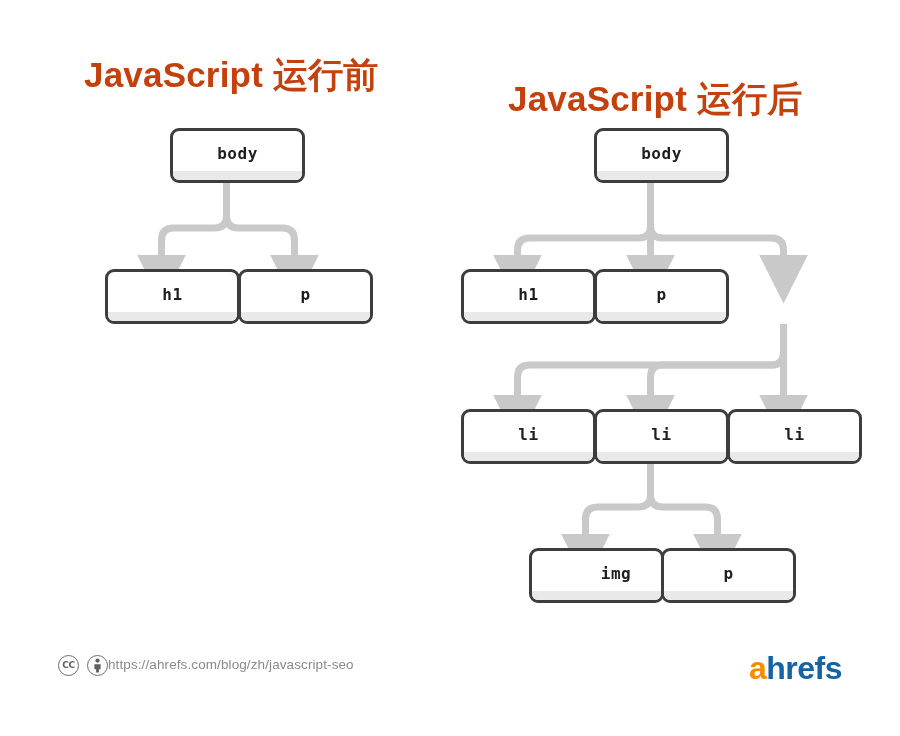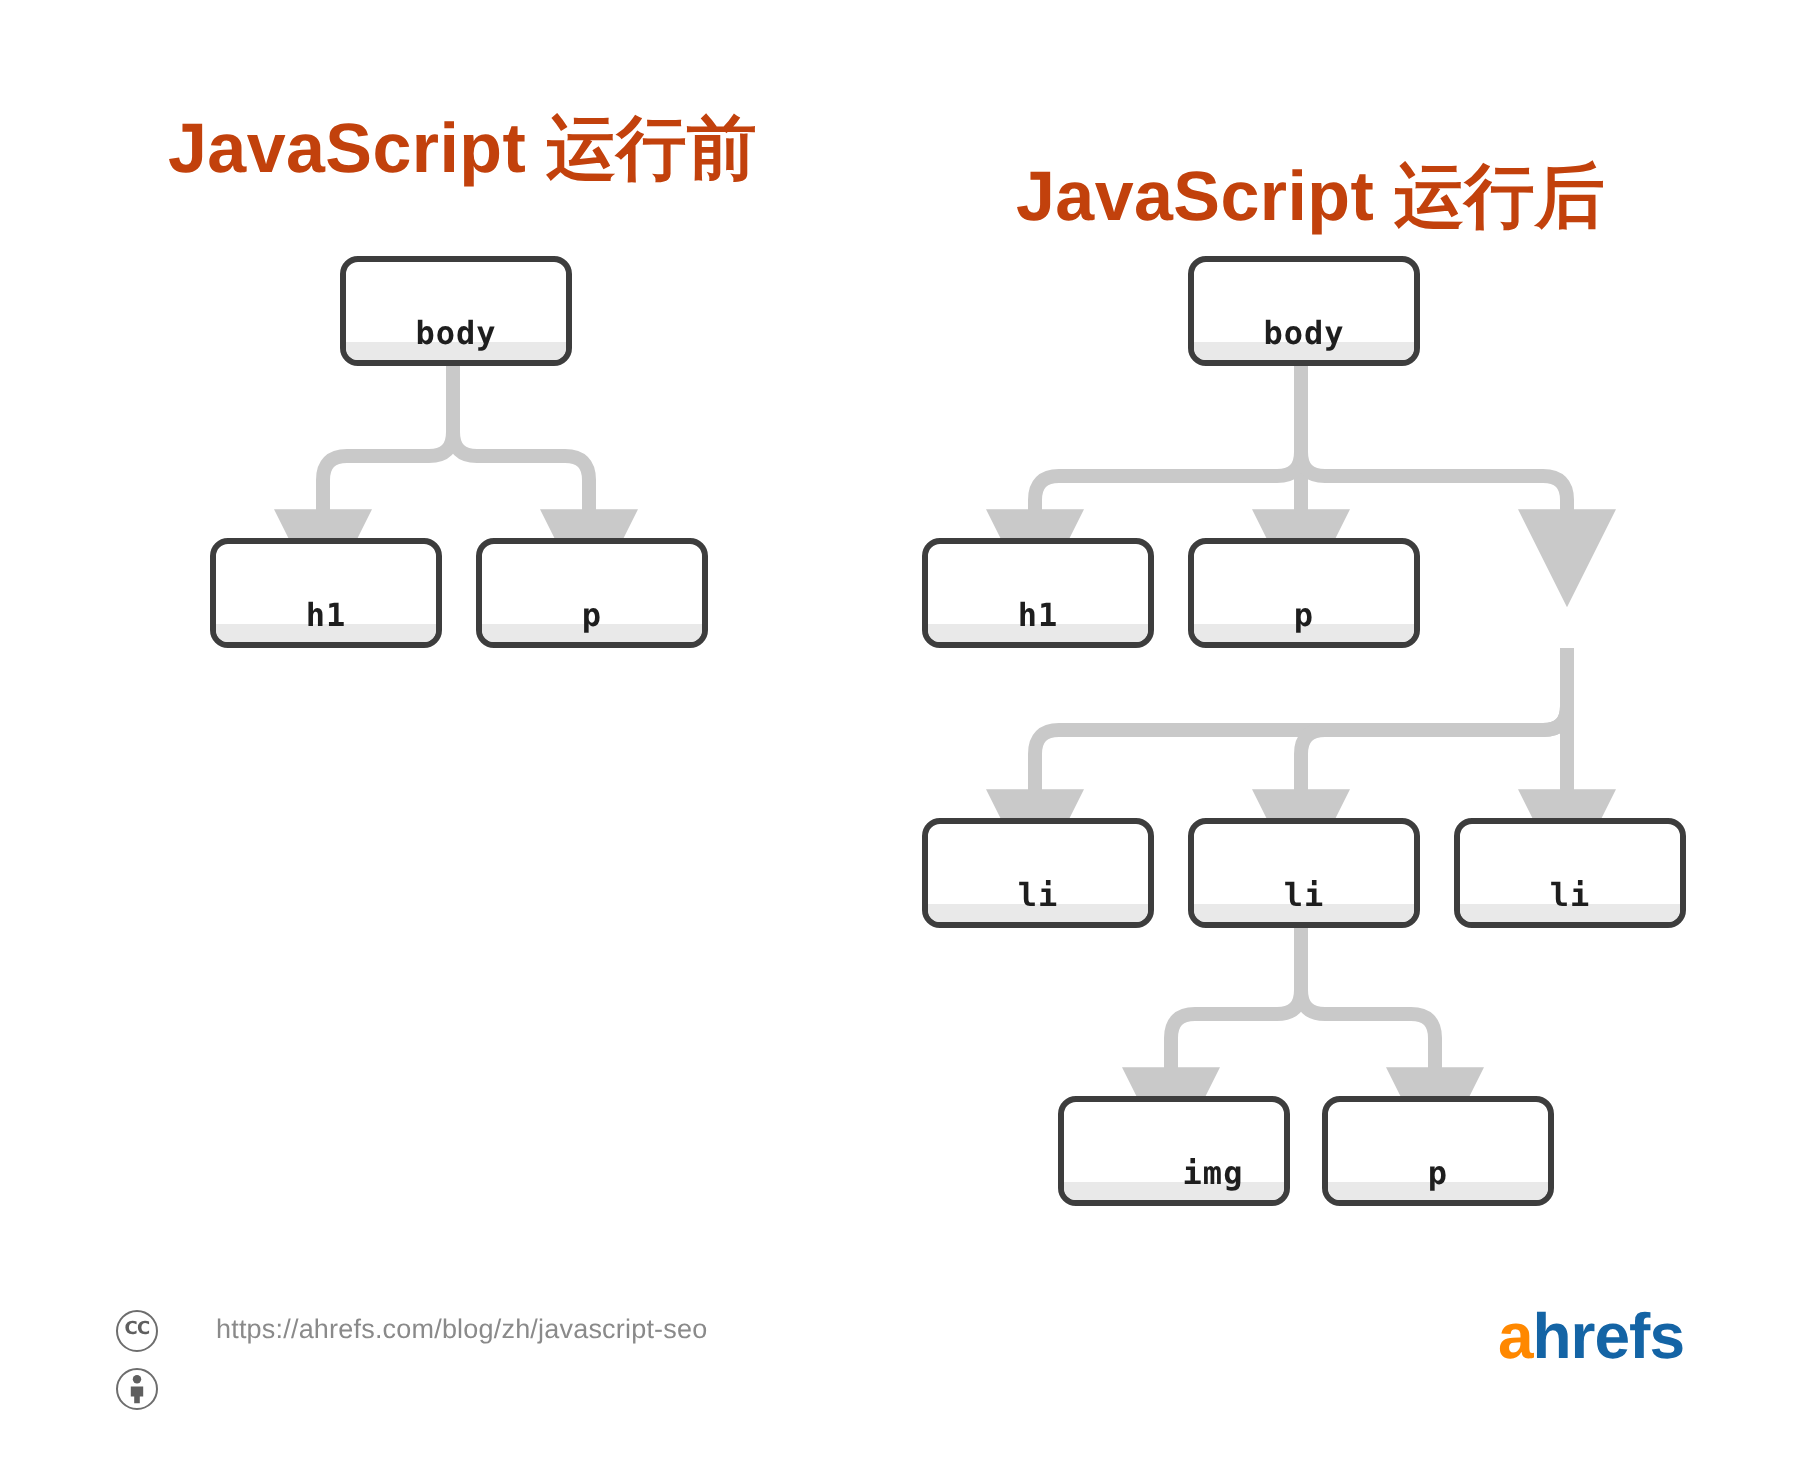--- a/index.html
+++ b/index.html
@@ -44,27 +44,27 @@
     left: 0;
     top: 0;
     width: 900px;
     height: 736px;
     pointer-events: none;
   }
 
   
   .node {
     position: absolute;
-    width: 116px;
+    width: 135px;
     height: 55px;
     background: #ffffff;
     border: 3px solid #3d3d3d;
     border-radius: 9px;
     display: flex;
-    align-items: flex-end;
+    align-items: center;
     justify-content: center;
     overflow: hidden;
   }
   .node::after {
     content: "";
     position: absolute;
     left: 0;
     right: 0;
     bottom: 0;
     height: 9px;
@@ -80,21 +80,20 @@
     letter-spacing: 0.5px;
     margin-bottom: 4px;
   }
   #license-icons {
     position: absolute;
     left: 58px;
     top: 655px;
     display: flex;
     gap: 8px;
     align-items: center;
-    flex-direction: column;
   }
   .cc-badge {
     width: 21px;
     height: 21px;
     border-radius: 50%;
     border: 1.7px solid #6d6d6d;
     display: flex;
     align-items: center;
     justify-content: center;
     background: #ffffff;

